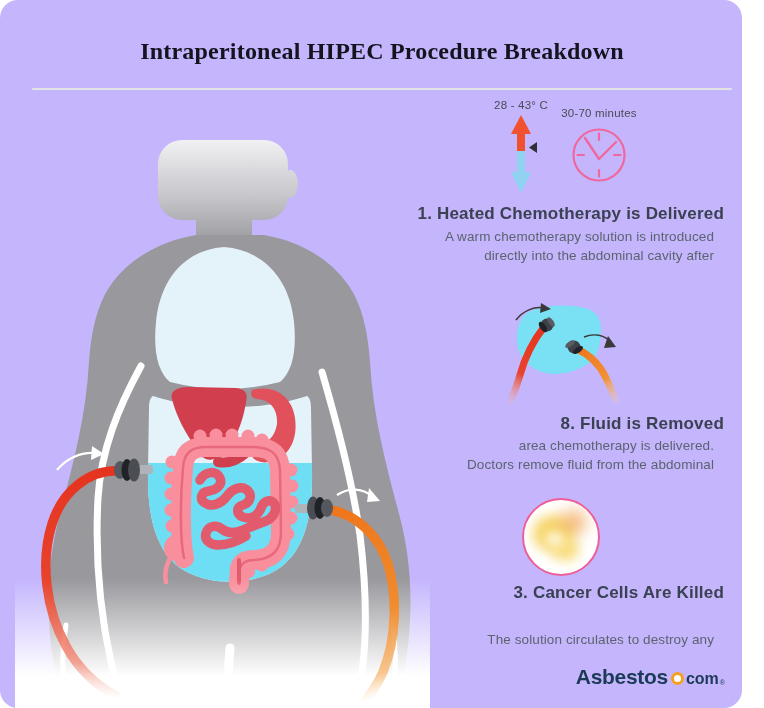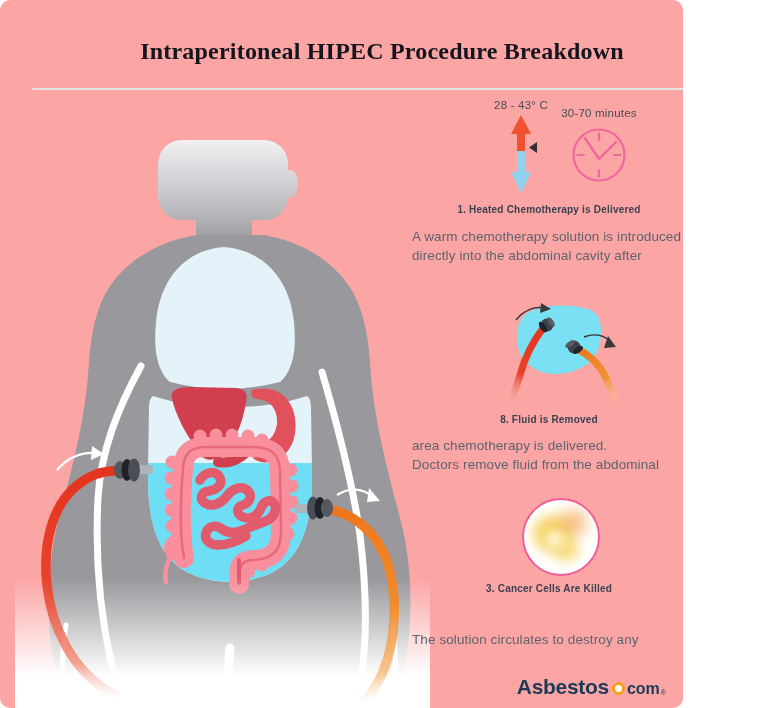--- a/index.html
+++ b/index.html
@@ -1,62 +1,62 @@
 <!DOCTYPE html>
 <html><head>
 <meta charset="utf-8">
 <style>
   html,body{margin:0;padding:0;background:#ffffff;}
   .page{
-    position:relative;width:683px;height:708px;background:#fca5a5;
-    font-family:"Liberation Sans",sans-serif;overflow:hidden;border-radius:10px;
+    position:relative;width:742px;height:708px;background:#c4b5fd;
+    font-family:"Liberation Sans",sans-serif;overflow:hidden;border-radius:18px;
   }
   .page-title{
     position:absolute;top:38px;left:0;width:764px;text-align:center;
     font-family:"Liberation Serif",serif;font-weight:700;font-size:24px;
     color:#14141e;letter-spacing:.2px;
   }
   .divider{position:absolute;top:88px;left:32px;width:700px;height:1.5px;background:#e3e3e6;border-radius:1px;}
 
   
   .body-svg{position:absolute;left:0;top:95px;width:430px;height:613px;}
 
   
   .small-label{position:absolute;font-size:11.5px;color:#4a4b54;text-align:center;letter-spacing:.2px;}
   .temp-label{left:483px;top:99px;width:76px;}
   .duration-label{left:554px;top:107px;width:90px;}
   .temp-svg{position:absolute;left:505px;top:112px;width:34px;height:84px;}
   .clock-svg{position:absolute;left:570px;top:126px;width:58px;height:58px;}
   .step2-svg{position:absolute;left:478px;top:296px;width:162px;height:112px;}
 
   .step-heading{
-    position:absolute;left:388px;width:322px;text-align:center;
-    font-size:10px;font-weight:700;color:#3a4151;letter-spacing:.2px;
+    position:absolute;left:402px;width:322px;text-align:right;
+    font-size:17px;font-weight:700;color:#3a4151;letter-spacing:.2px;
   }
   .step-body{
-    position:absolute;left:412px;width:302px;text-align:left;
+    position:absolute;left:412px;width:302px;text-align:right;
     font-size:13.5px;color:#5b646e;line-height:19px;letter-spacing:.1px;
   }
   .h1{top:204px;} .b1{top:227px;}
   .h2{top:414px;} .b2{top:436px;}
   .h3{top:583px;} .b3{top:630px;}
 
   
   .cells-circle{
     position:absolute;left:522px;top:498px;width:78px;height:78px;box-sizing:border-box;
     border:2px solid #ee5f9a;border-radius:50%;background:#fff;overflow:hidden;
   }
   .cells-circle .blob{position:absolute;border-radius:50%;}
   .blob-yellow{left:12%;top:20%;width:56%;height:50%;background:#f7d569;border-radius:46% 54% 52% 40%;filter:blur(6px);}
   .blob-orange{left:52%;top:14%;width:32%;height:32%;background:#f3a95e;filter:blur(8px);opacity:.85;}
   .blob-pale{left:28%;top:42%;width:26%;height:22%;background:#fdf3cf;filter:blur(5px);}
   .blob-tail{left:38%;top:52%;width:36%;height:30%;background:#f8dd7f;border-radius:40% 60% 55% 45%;filter:blur(6px);}
 
   
-  .logo{position:absolute;top:666px;right:17px;display:flex;align-items:flex-end;color:#1b3a56;margin-top:10px;}
+  .logo{position:absolute;top:666px;right:17px;display:flex;align-items:flex-end;color:#1b3a56;}
   .logo-main{font-size:21px;font-weight:700;line-height:1;letter-spacing:-.3px;}
   .logo-dot{display:inline-block;width:7px;height:7px;border:3px solid #f5a01d;border-radius:50%;background:#fff;margin:0 2px 2px 3px;}
   .logo-tld{font-size:16px;font-weight:700;line-height:1;margin-bottom:.5px;}
   .logo-reg{font-size:7px;line-height:1;margin:0 0 1px 1px;}
 </style>
 </head>
 <body>
 
 <div class="page">
 

